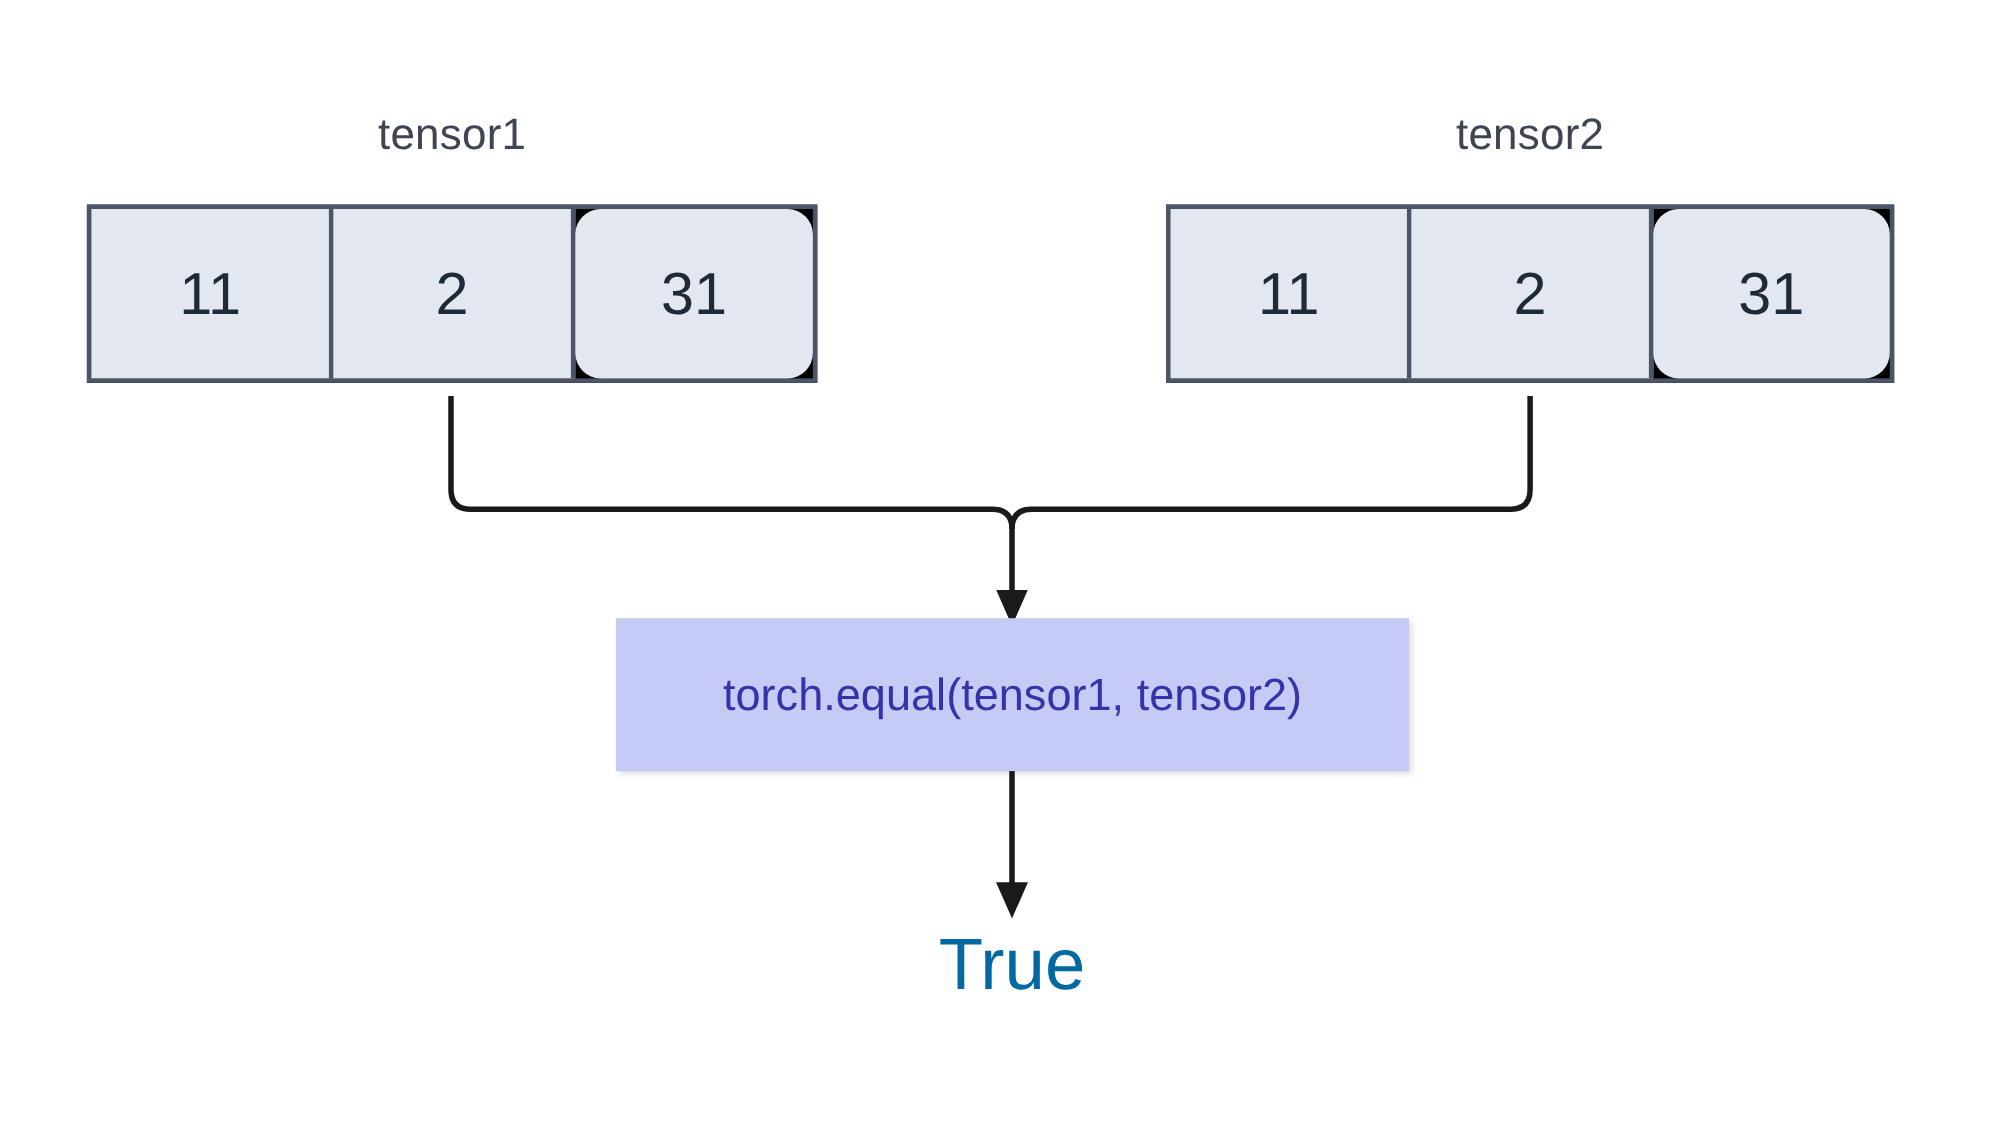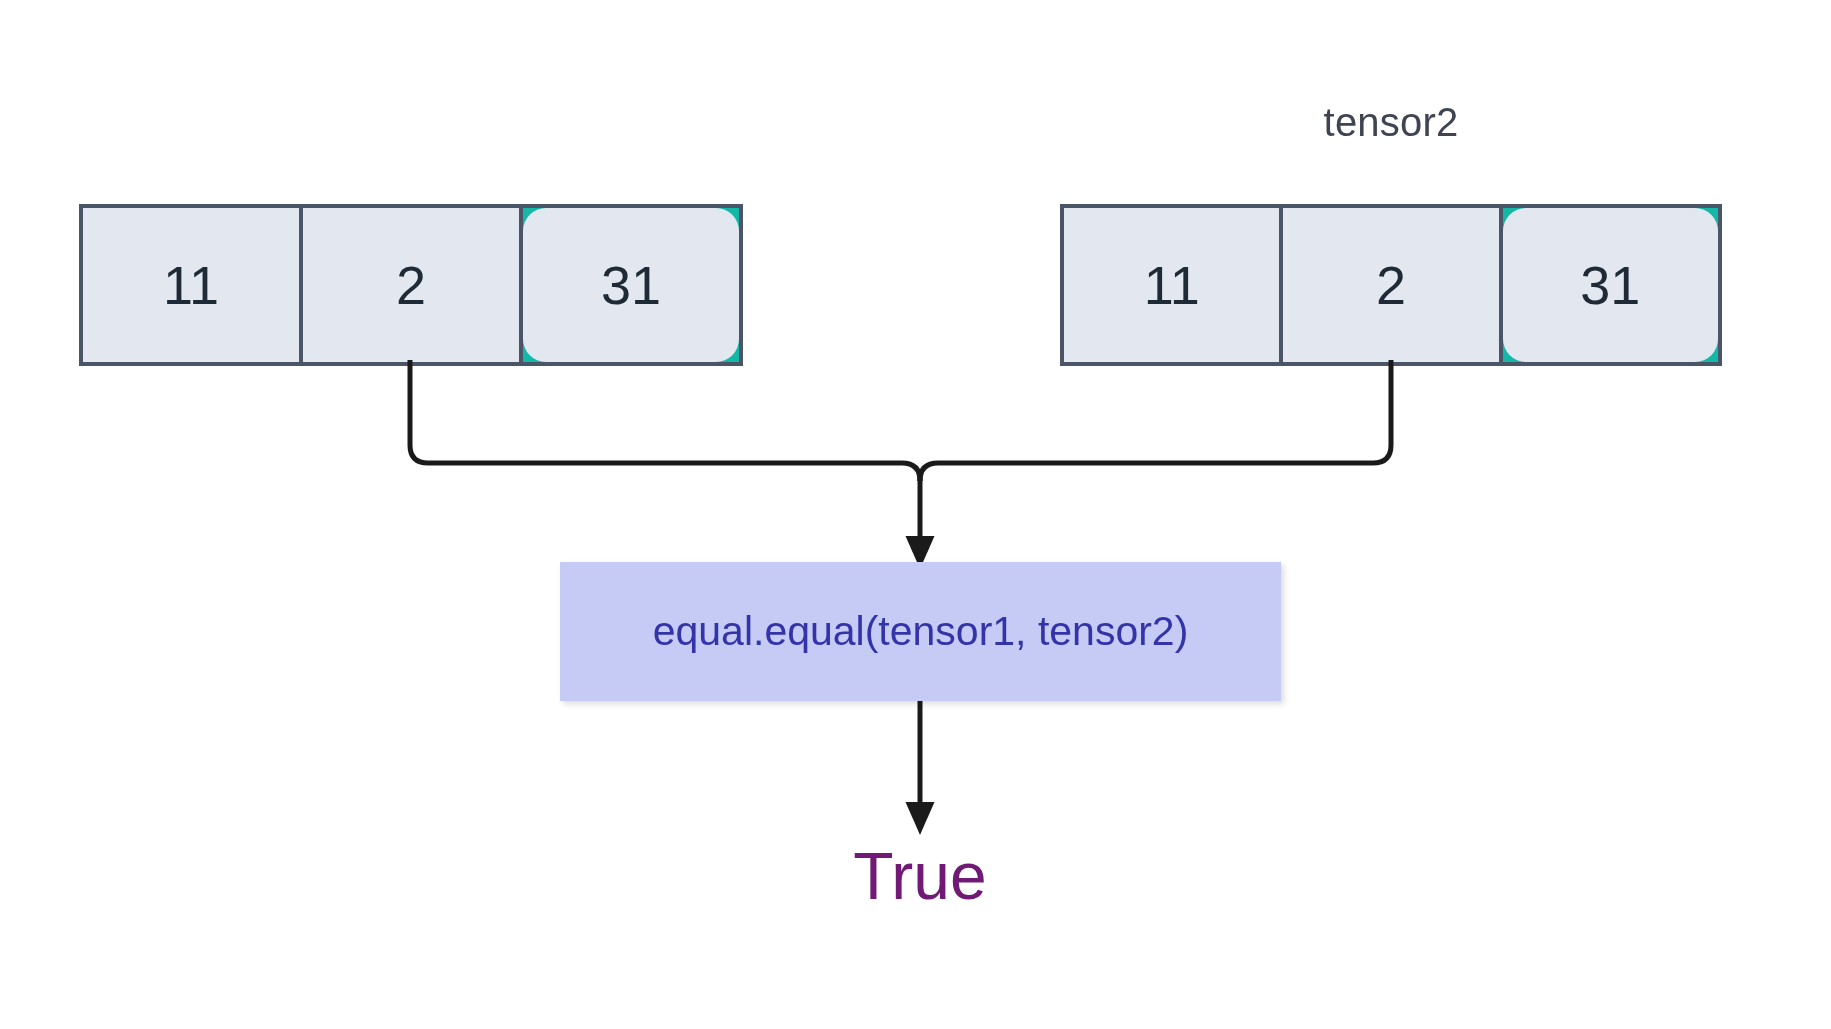--- a/index.html
+++ b/index.html
@@ -27,26 +27,26 @@
     font-family: "Liberation Sans", sans-serif;
     white-space: nowrap;
     letter-spacing: 0.2px;
   }
   #label-tensor1 { left: 79px;  top: 100px; width: 664px; text-align: center; }
   #label-tensor2 { left: 1060px; top: 100px; width: 662px; text-align: center; }
 
   
   .tensor-array {
     position: absolute;
-    top: 204px;
+    top: 186px;
     height: 162px;
     display: flex;
     border: 4px solid #4a5568;
     box-sizing: border-box;
-    background: #14b8a6;
+    background: #000000;
   }
   #array-tensor1 { left: 79px;  width: 664px; }
   #array-tensor2 { left: 1060px; width: 662px; }
 
   .tensor-cell {
     flex: 1 1 0;
     display: flex;
     align-items: center;
     justify-content: center;
     font-size: 54px;
@@ -90,40 +90,41 @@
   }
 
   
   #result-text {
     position: absolute;
     left: 680px;
     top: 838px;
     width: 480px;
     text-align: center;
     font-size: 66px;
-    color: #701a75;
+    color: #0369a1;
     font-family: "Liberation Sans", sans-serif;
   }
 
   
   #watermark {
     position: absolute;
     left: 1333px;
     top: 535px;
     font-size: 42px;
     color: #a8c8e8;
     font-family: "Liberation Sans", sans-serif;
     white-space: nowrap;
   }
 </style>
 </head>
 <body>
 
 <div id="canvas">
 
+  <div class="tensor-label" id="label-tensor1">tensor1</div>
 
   <div class="tensor-array" id="array-tensor1">
     <div class="tensor-cell">11</div>
     <div class="tensor-cell">2</div>
     <div class="tensor-cell">31</div>
   </div>
 
   <div class="tensor-label" id="label-tensor2">tensor2</div>
 
   <div class="tensor-array" id="array-tensor2">
@@ -142,19 +143,19 @@
     <path d="M 410,360 L 410,445 Q 410,463 428,463 L 902,463 Q 920,463 920,481" fill="none" stroke="#1a1a1a" stroke-width="5"></path>
 
     <path d="M 1391,360 L 1391,445 Q 1391,463 1373,463 L 938,463 Q 920,463 920,481" fill="none" stroke="#1a1a1a" stroke-width="5"></path>
 
     <path d="M 920,470 L 920,552" fill="none" stroke="#1a1a1a" stroke-width="5" marker-end="url(#arrowhead)"></path>
 
     <path d="M 920,701 L 920,818" fill="none" stroke="#1a1a1a" stroke-width="5" marker-end="url(#arrowhead)"></path>
   </svg>
 
   <div id="function-box">
-    <span id="function-box-label">equal.equal(tensor1, tensor2)</span>
+    <span id="function-box-label">torch.equal(tensor1, tensor2)</span>
   </div>
 
   <div id="result-text">True</div>
 
 
 </div>
 
 </body></html>

